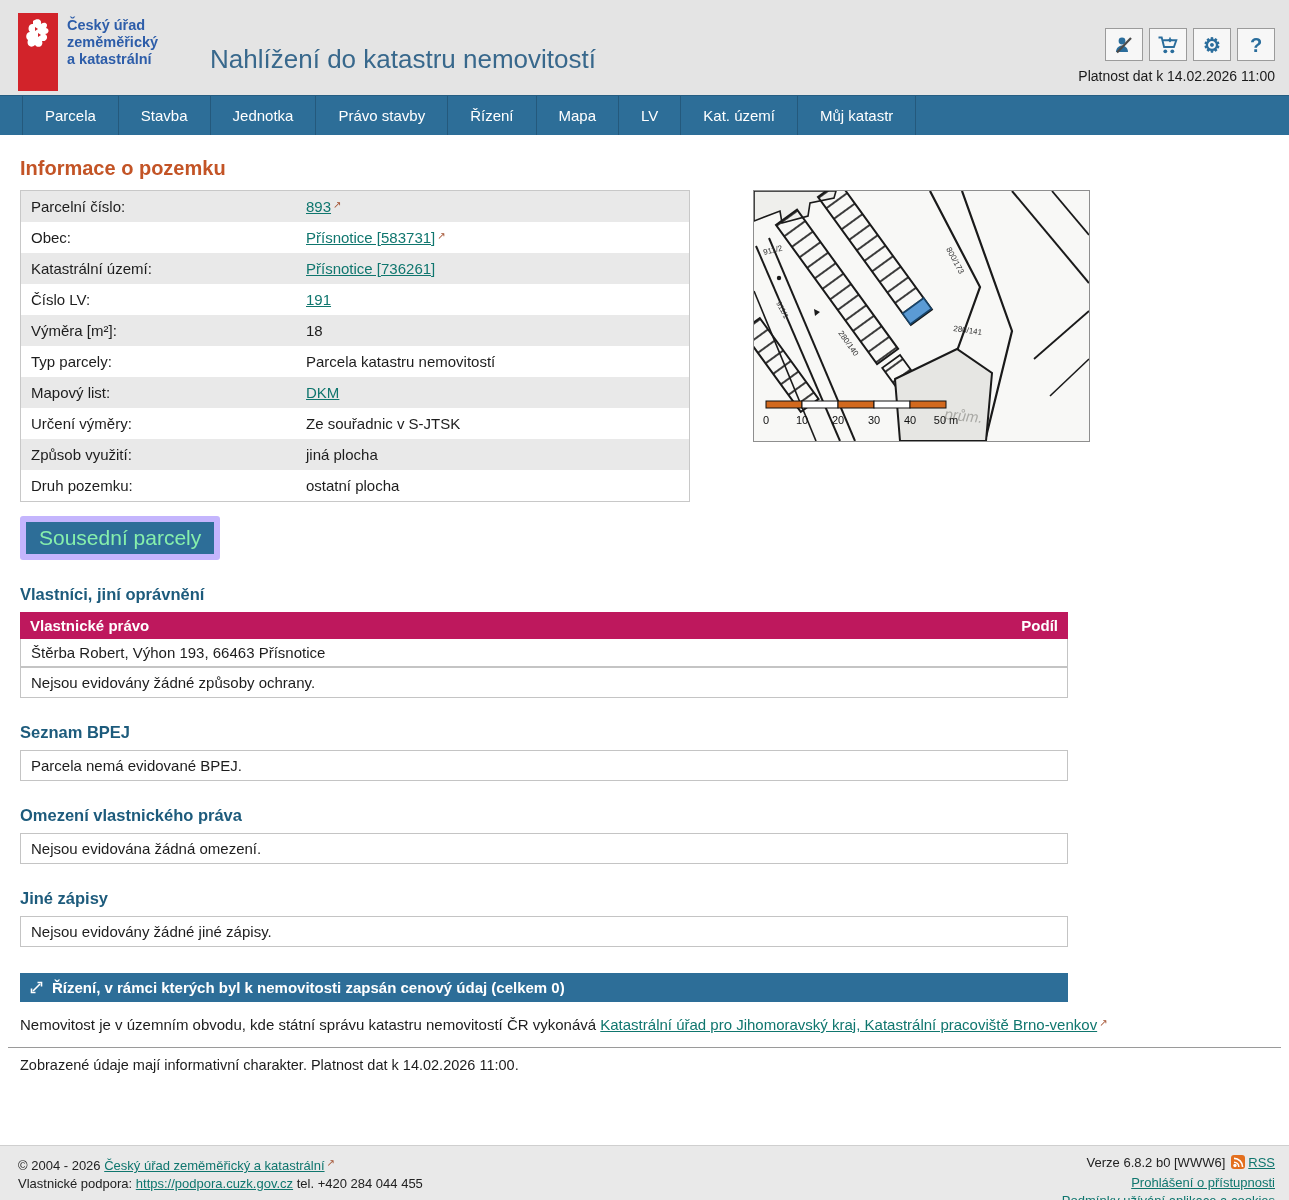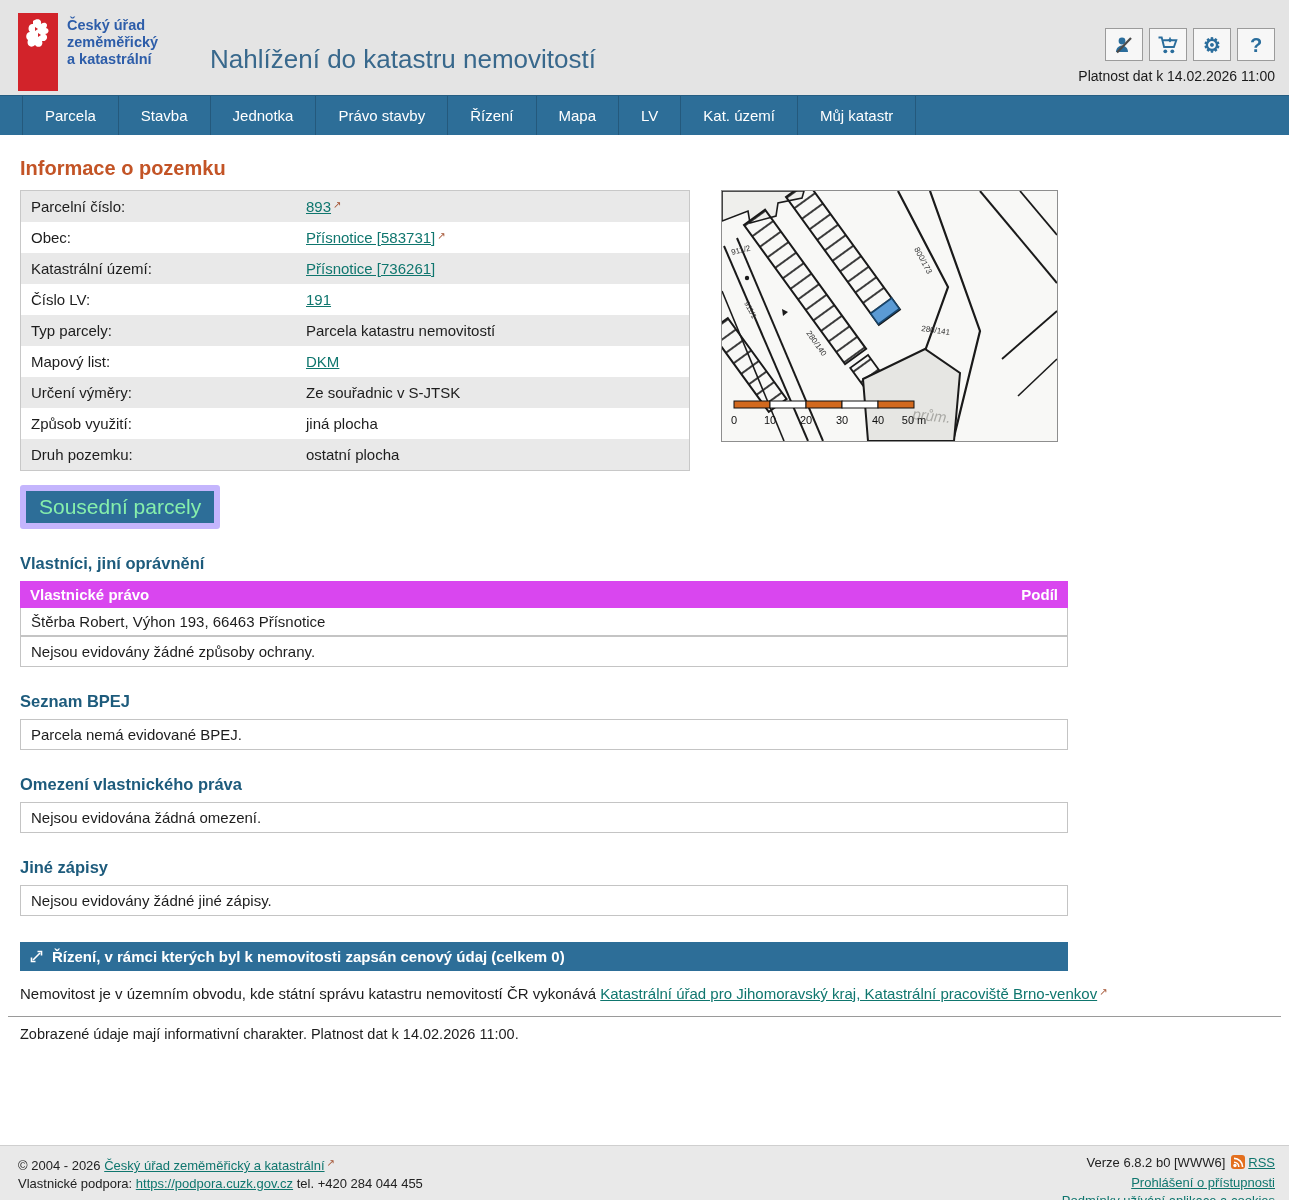--- a/index.html
+++ b/index.html
@@ -21,34 +21,34 @@
     display:flex;align-items:center;justify-content:center;cursor:pointer;box-sizing:border-box;}
   .glyph{color:#2a6d9c;font-weight:700;font-size:20px;line-height:1;}
   .validity{margin-top:7px;font-size:14px;color:#1a1a1a;}
   
   .nav{height:40px;background:#2d6e98;display:flex;padding-left:22px;border-top:1px solid #255d82;box-sizing:border-box;}
   .tab{color:#fff;font-size:15px;line-height:39px;padding:0 22px;border-right:1px solid #24597c;cursor:pointer;}
   .tab:first-child{border-left:1px solid #24597c;text-align:center;}
   
   .content{padding:0 20px;}
   h1.page-title{margin:22px 0 10px 0;font-size:20px;font-weight:700;color:#c35426;}
-  .row{display:flex;gap:31px;align-items:flex-start;}
+  .row{display:flex;gap:63px;align-items:flex-start;}
   table.info{border-collapse:collapse;width:670px;border:1px solid #c8c8c8;}
   table.info td{padding:0 10px;height:31px;font-size:15px;}
   table.info td.lbl{width:255px;}
   table.info tr:nth-child(odd){background:#e9e9e9;}
   table.info tr:nth-child(even){background:#ffffff;}
   a{color:#0f766e;text-decoration:underline;}
   .ext{font-size:10px;color:#a2502f;margin-left:2px;vertical-align:4px;text-decoration:none;display:inline-block;}
   .map-frame{width:335px;height:250px;border:1px solid #8e8e8e;box-sizing:content-box;background:#f8f8f6;}
   .btn{display:inline-block;margin-top:14px;background:#2d6e98;border:6px solid #c4b5fd;color:#86efac;
     font-size:21px;padding:4px 13px;border-radius:3px;cursor:pointer;font-family:"Liberation Sans",sans-serif;}
   h2.sec{font-size:16.5px;font-weight:700;color:#1d5b7c;margin:25px 0 8px 0;}
   .wide{width:1048px;box-sizing:border-box;}
-  .tbl-head{background:#d946ef;color:#fff;font-weight:700;display:flex;justify-content:space-between;
+  .tbl-head{background:#be185d;color:#fff;font-weight:700;display:flex;justify-content:space-between;
     padding:5px 10px;font-size:15px;}
   .tbl-row{border:1px solid #c4c4c4;border-top:none;background:#fff;padding:5px 10px;font-size:15px;}
   .info-box{border:1px solid #c4c4c4;background:#fff;padding:6px 10px;font-size:15px;}
   .blue-bar{background:#2d6e98;color:#fff;font-weight:700;font-size:15px;padding:6px 10px;margin-top:26px;
     display:flex;align-items:center;gap:9px;cursor:pointer;}
   .juris{margin:14px 0 10px 0;font-size:15px;}
   hr.sep{border:none;border-top:1px solid #9a9a9a;margin:14px -12px 9px -12px;}
   .note{font-size:14.5px;}
   
   .ftr{position:absolute;left:0;bottom:0;width:100%;height:55px;background:#e9e9e9;border-top:1px solid #cfcfcf;
@@ -132,20 +132,24 @@
       </tr>
       <tr>
         <td class="lbl">Katastrální území:</td>
         <td class="val"><a href="#">Přísnotice [736261]</a></td>
       </tr>
       <tr>
         <td class="lbl">Číslo LV:</td>
         <td class="val"><a href="#">191</a></td>
       </tr>
       <tr>
+        <td class="lbl">Výměra [m²]:</td>
+        <td class="val">18</td>
+      </tr>
+      <tr>
         <td class="lbl">Typ parcely:</td>
         <td class="val">Parcela katastru nemovitostí</td>
       </tr>
       <tr>
         <td class="lbl">Mapový list:</td>
         <td class="val"><a href="#">DKM</a></td>
       </tr>
       <tr>
         <td class="lbl">Určení výměry:</td>
         <td class="val">Ze souřadnic v S-JTSK</td>

